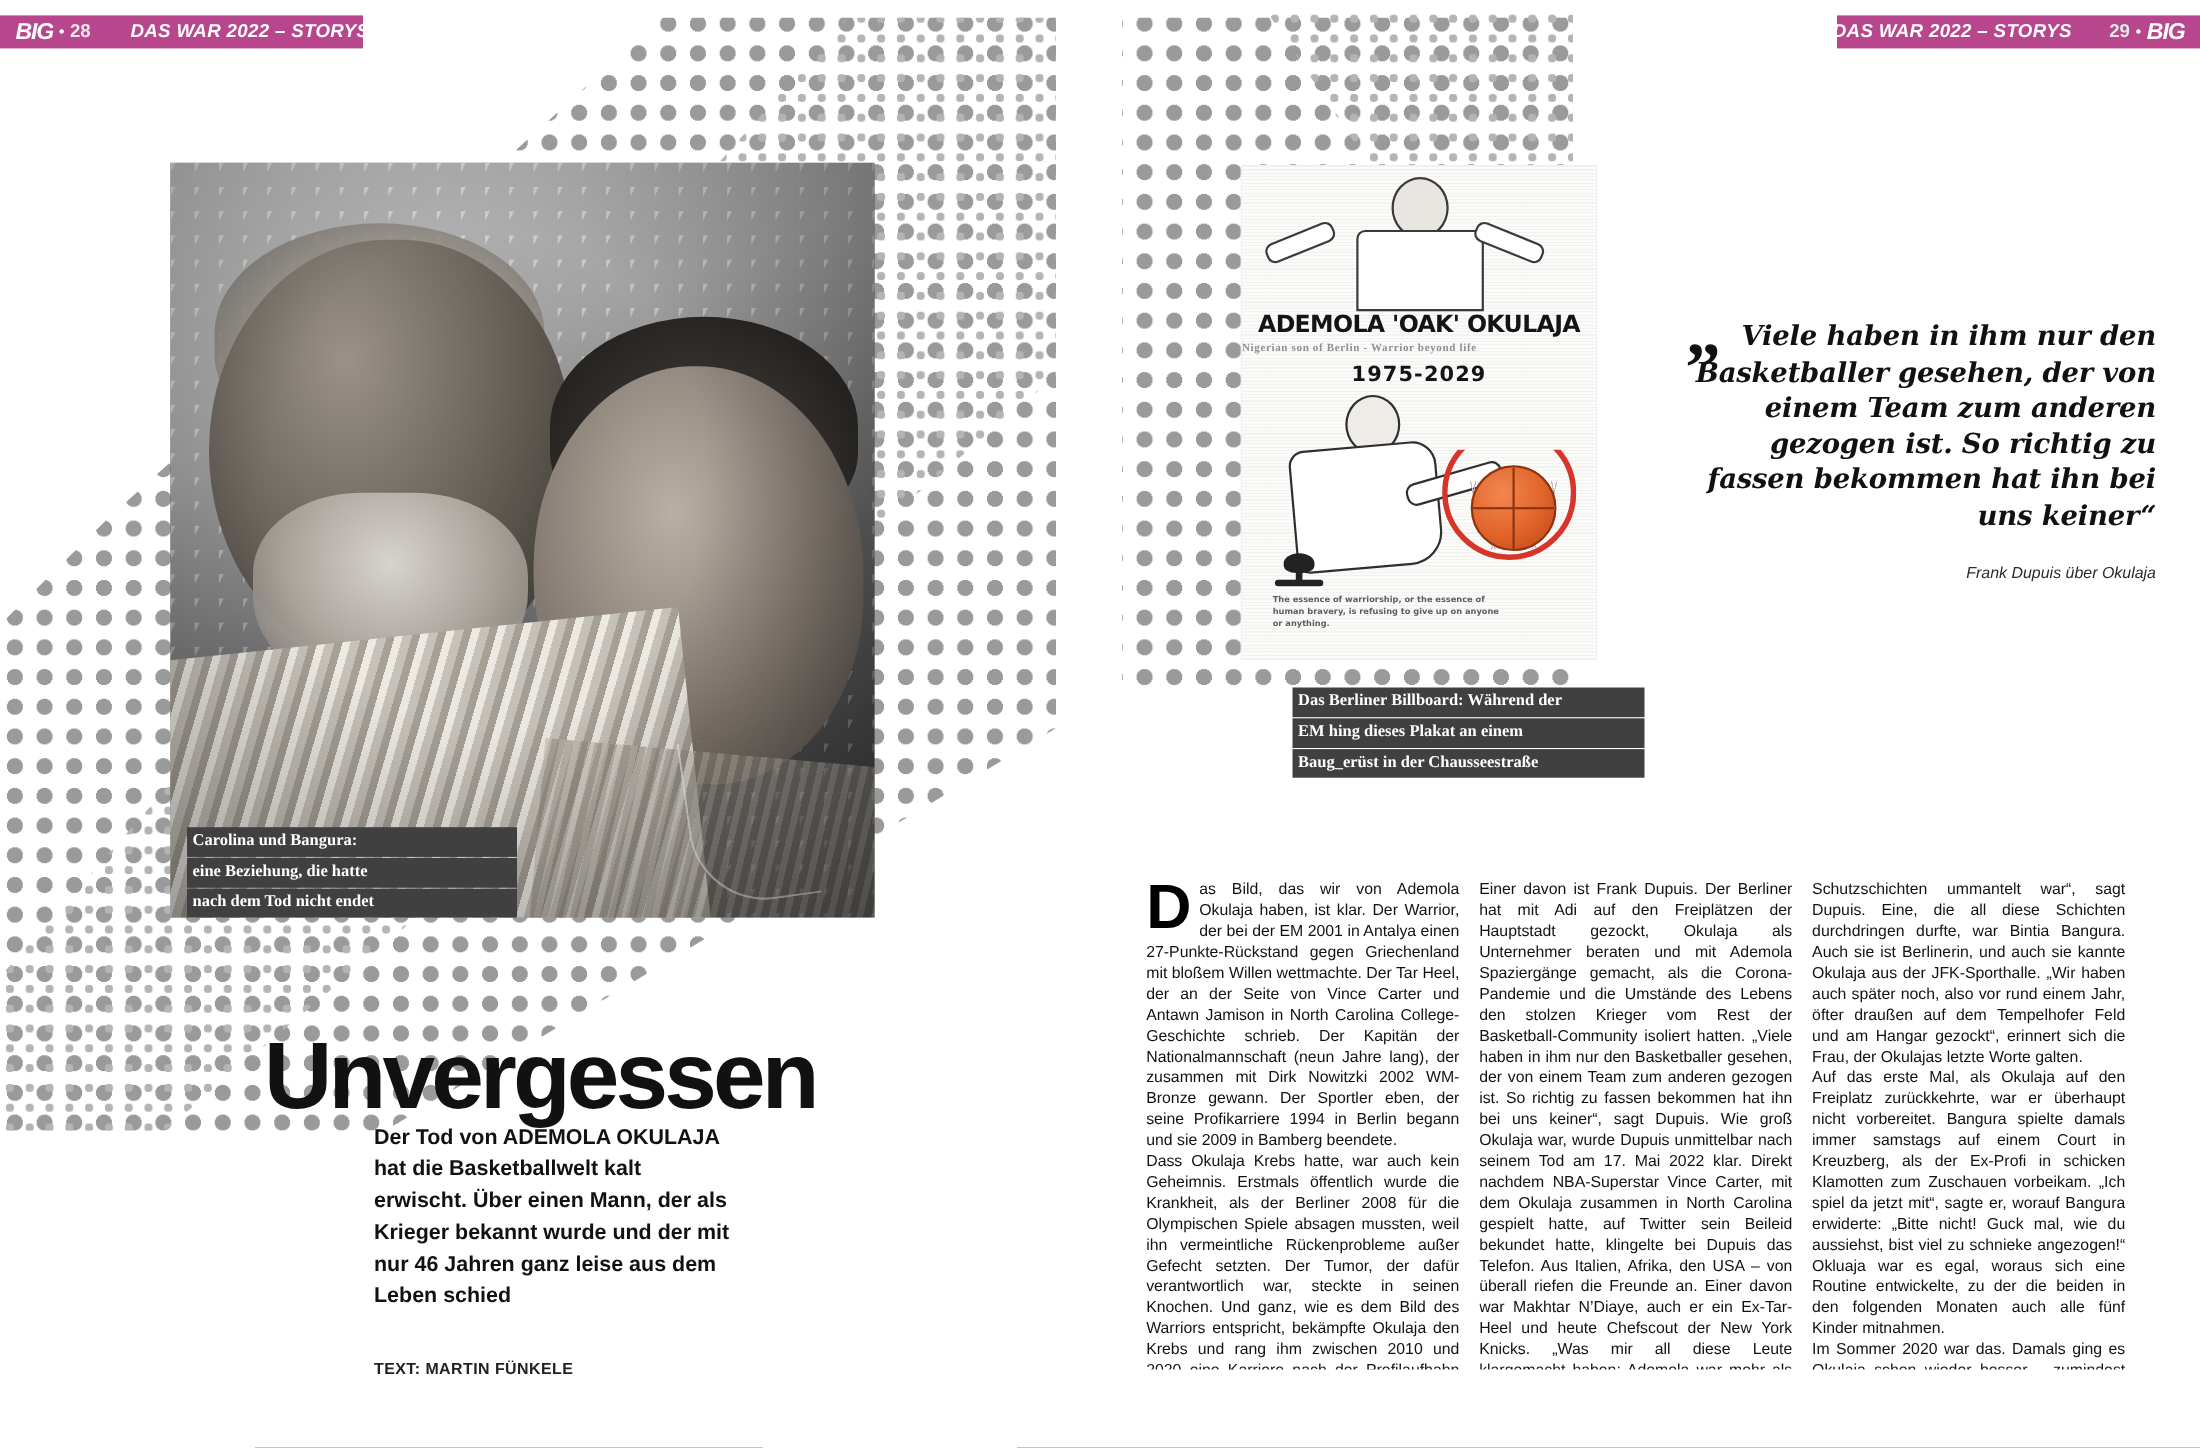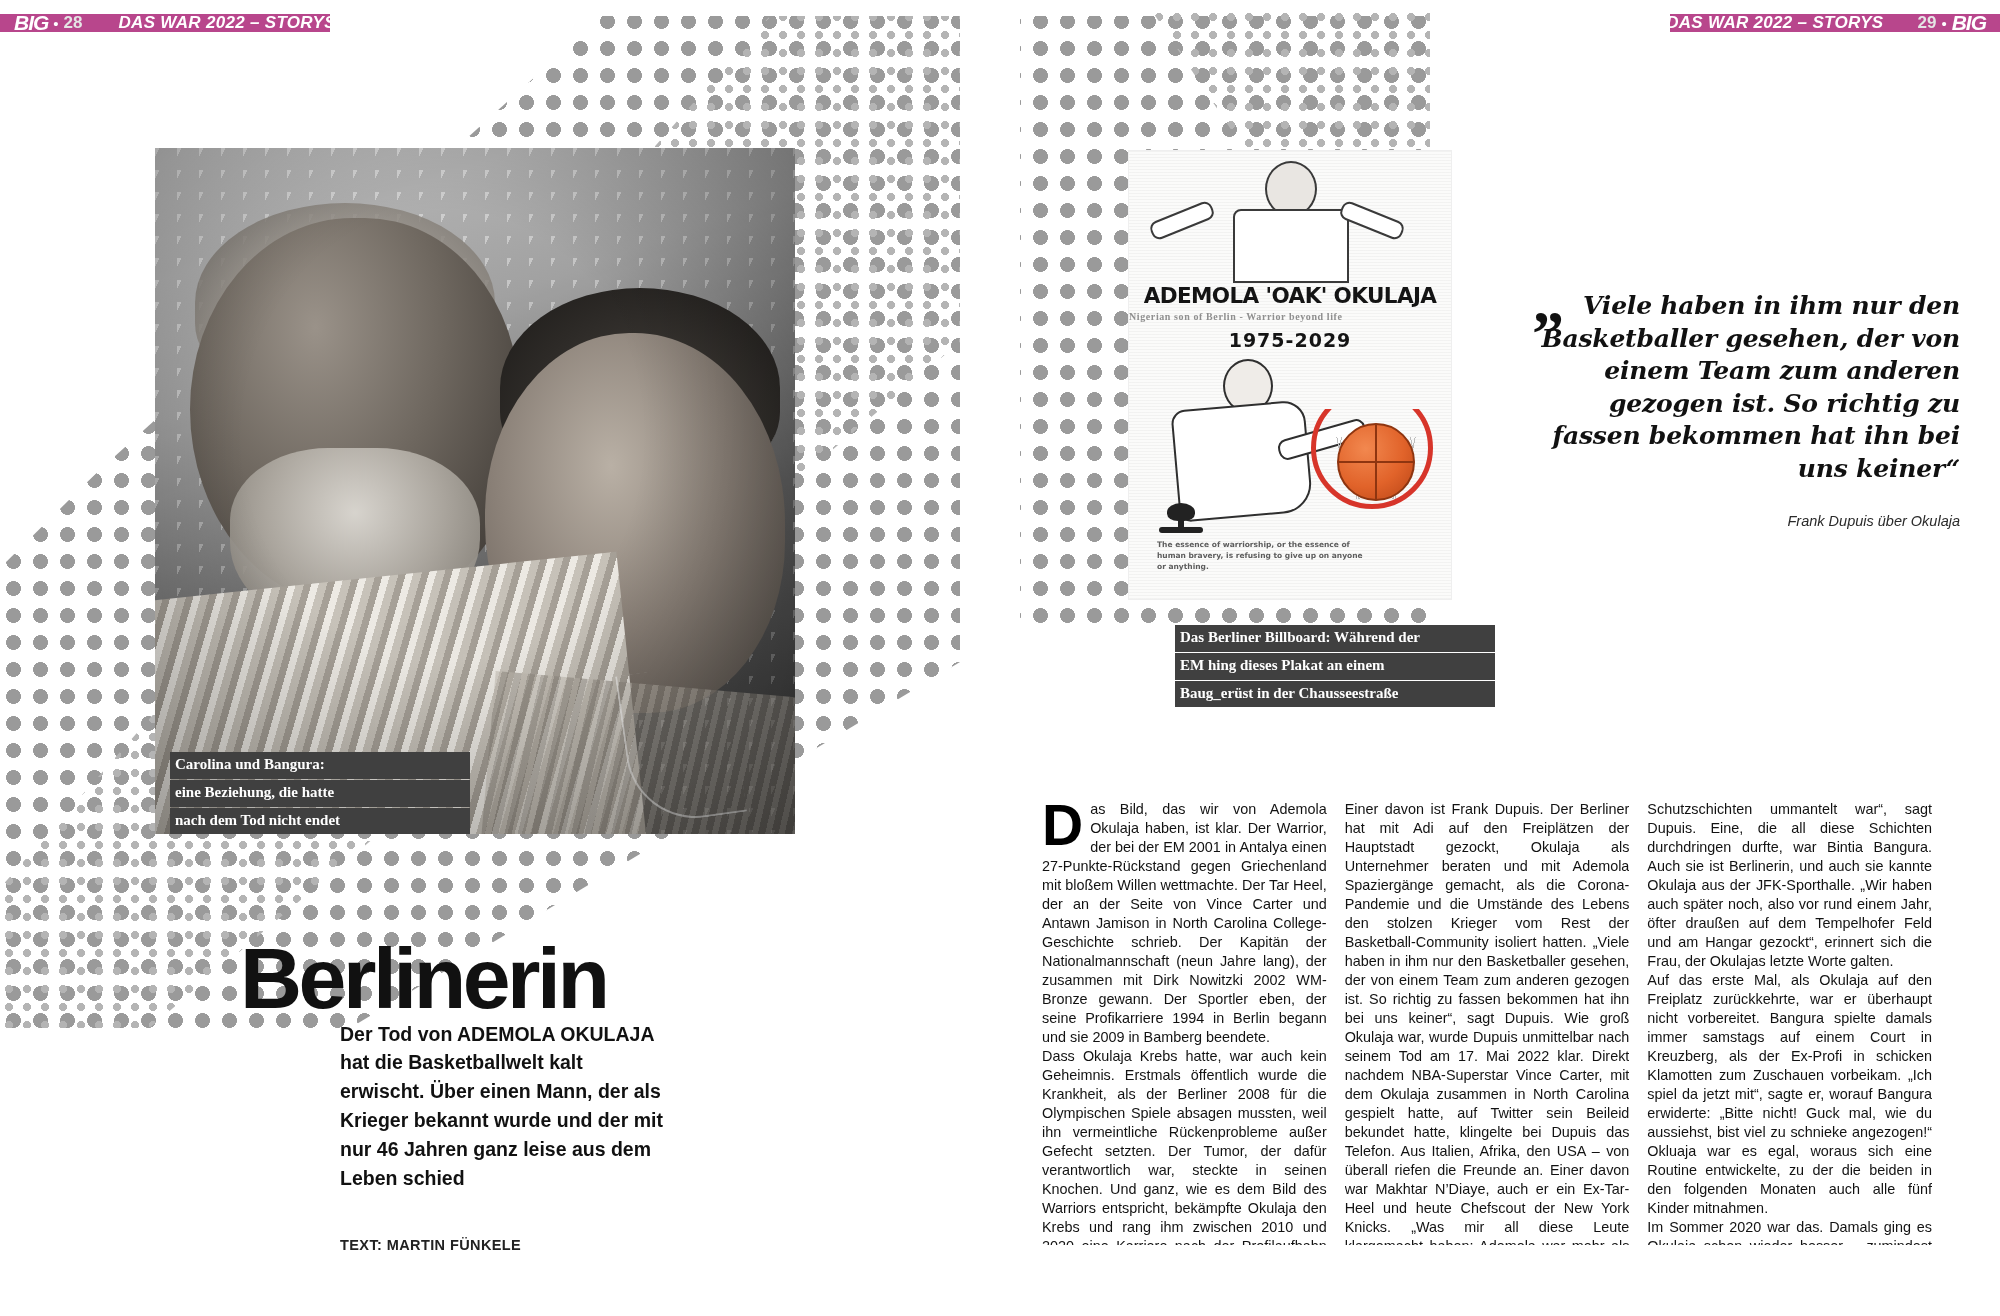--- a/index.html
+++ b/index.html
@@ -36,21 +36,21 @@
   #dots-right-top{
     left:1150px;top:8px;width:850px;height:180px;
     -webkit-clip-path:polygon(0 0, 850px 0, 850px 180px, 120px 180px);
     clip-path:polygon(0 0, 850px 0, 850px 180px, 120px 180px);
   }
   .white-wedge{
     position:absolute;background:#fff;
   }
 
   
-  .runhead{position:absolute;top:14px;height:18px;background:#b8468c;display:flex;align-items:center;}
+  .runhead{position:absolute;top:14px;height:30px;background:#b8468c;display:flex;align-items:center;}
   #runhead-left{left:0;width:330px;justify-content:flex-start;}
   #runhead-right{right:0;width:330px;justify-content:flex-end;}
   .big-logo{font-weight:900;font-style:italic;color:#fff;font-size:21px;letter-spacing:-1px;}
   .folio{color:#e5e5e5;font-size:17px;font-weight:700;}
   .bullet{color:#fff;font-size:15px;padding:0 5px;line-height:1;}
   .runhead-title{color:#fff;font-weight:900;font-style:italic;font-size:17px;letter-spacing:.3px;white-space:nowrap;}
   .rh-pad-l{padding-left:14px;display:flex;align-items:center;}
   .rh-pad-r{padding-right:14px;display:flex;align-items:center;}
 
   
@@ -222,21 +222,21 @@
     <div class="ph-chain"></div>
     <div class="ph-vig"></div>
   </div>
 
   <div class="hl-caption" style="left:170px;top:752px;width:300px;">
     <span class="ln">Carolina und Bangura:</span>
     <span class="ln">eine Beziehung, die hatte</span>
     <span class="ln">nach dem Tod nicht endet</span>
   </div>
 
-  <h1 id="headline">Berlinerin</h1>
+  <h1 id="headline">Unvergessen</h1>
   <p id="standfirst">Der Tod von ADEMOLA OKULAJA hat die Basketballwelt kalt erwischt. Über einen Mann, der als Krieger bekannt wurde und der mit nur 46 Jahren ganz leise aus dem Leben schied</p>
   <p id="byline">TEXT: MARTIN FÜNKELE</p>
 
   <div id="poster-billboard">
     <div class="po-noise"></div>
     <div class="po-figtop">
       <div class="po-head"></div>
       <div class="po-torso"></div>
       <div class="po-arm l"></div>
       <div class="po-arm r"></div>

